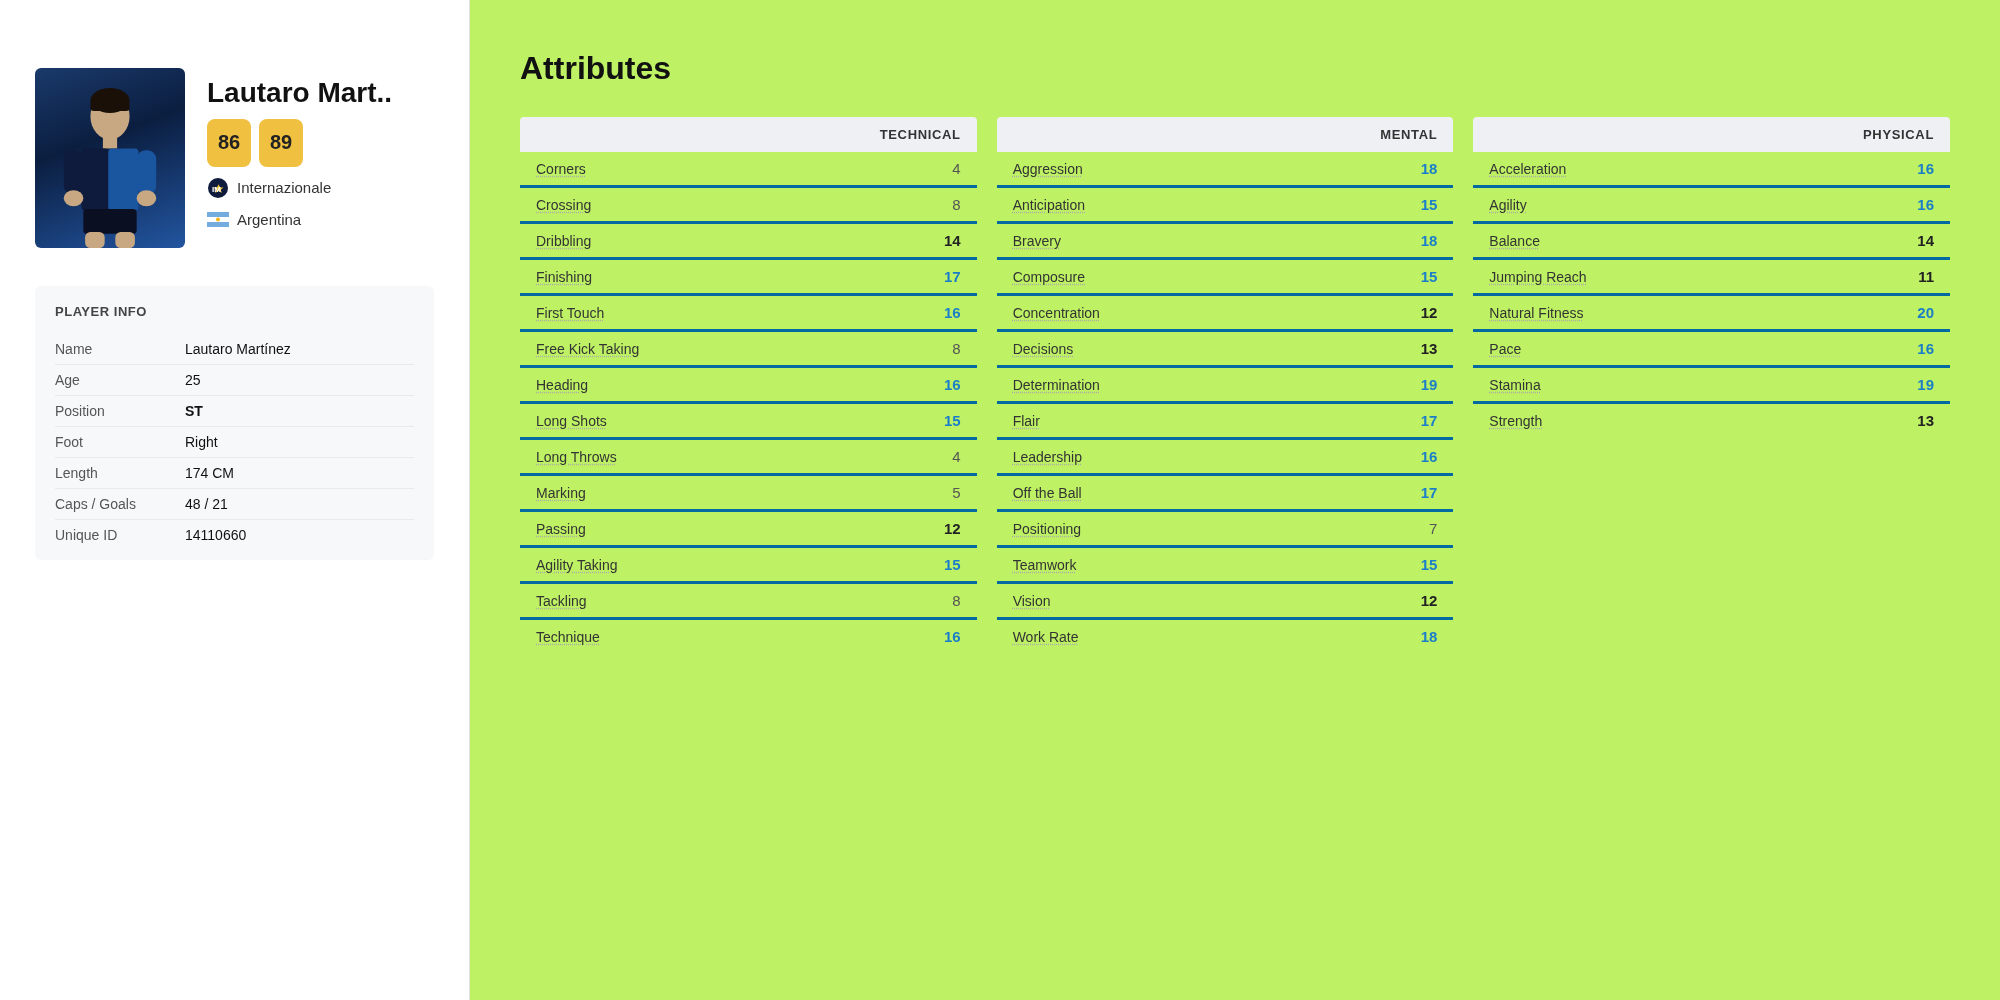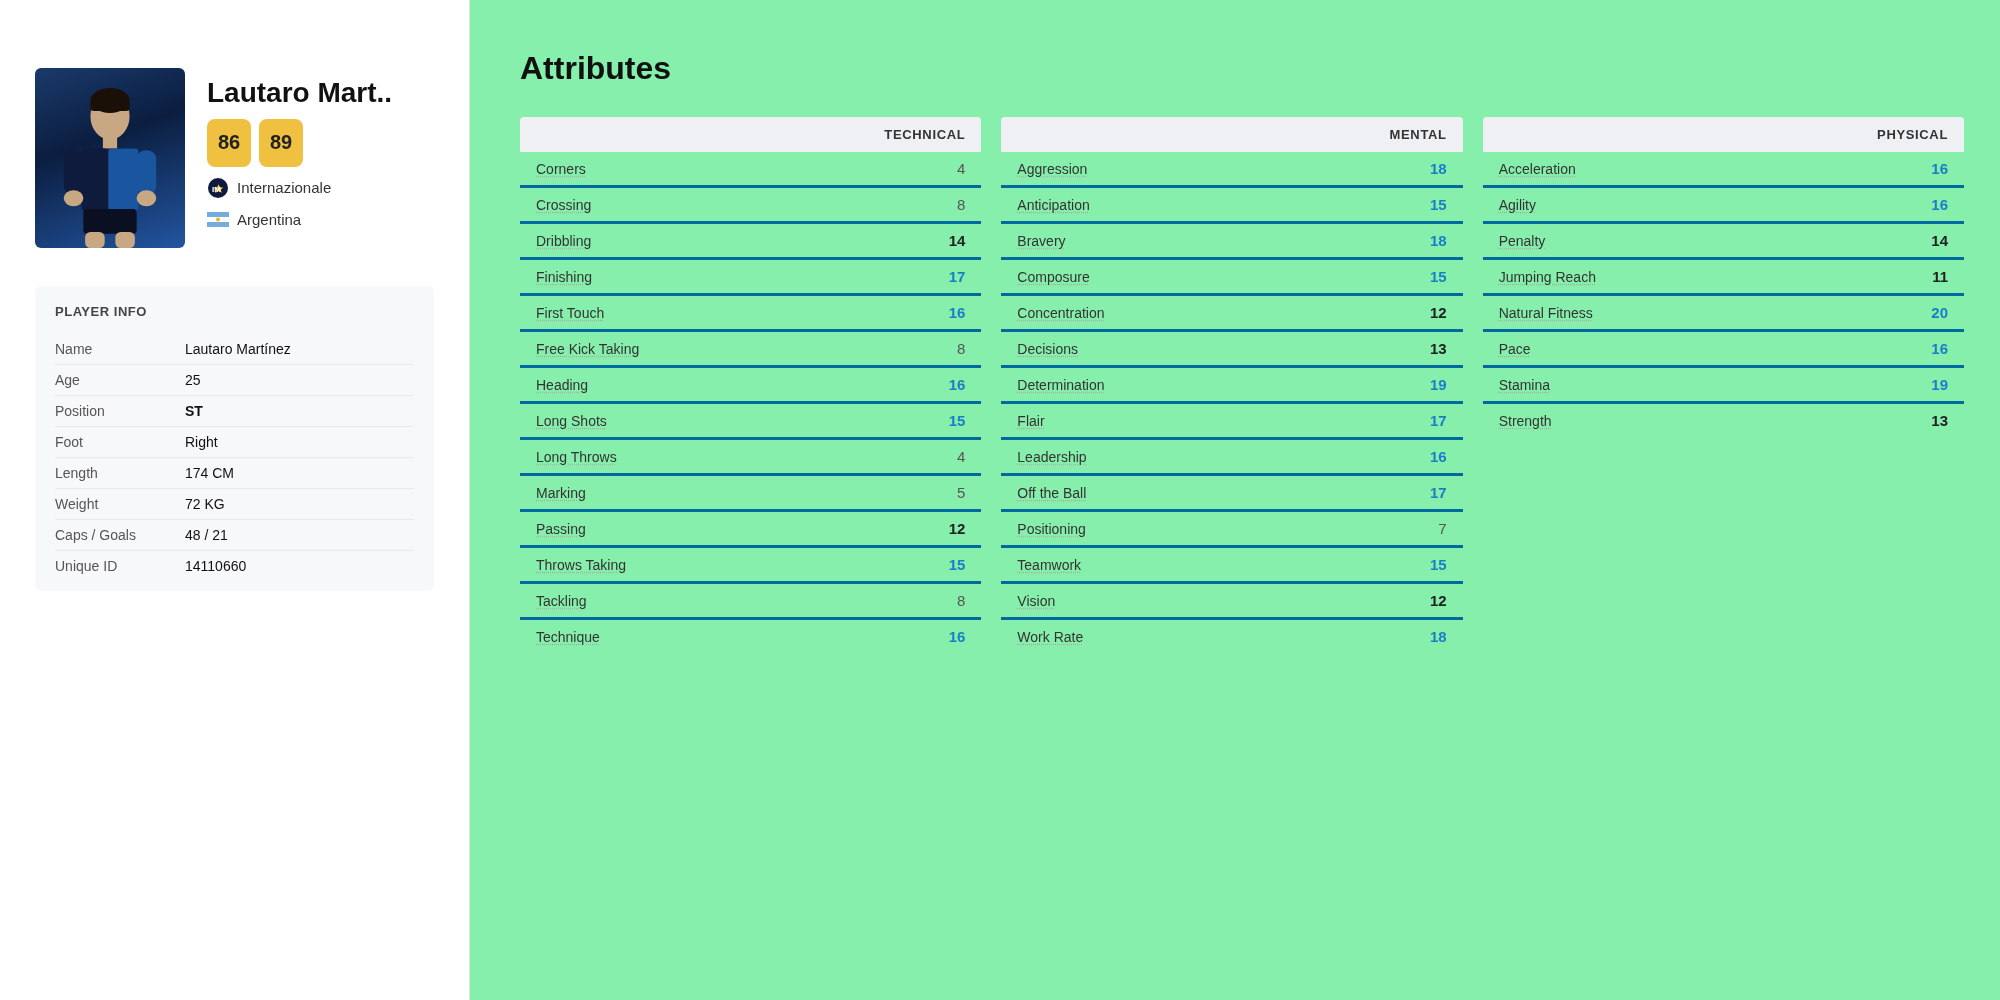--- a/index.html
+++ b/index.html
@@ -124,22 +124,22 @@
     .info-value {
       color: #111;
       font-size: 14px;
       font-weight: 400;
     }
     .info-value.bold { font-weight: 700; }
 
     
     .right-panel {
       flex: 1;
-      background: #86efac;
-      padding: 50px 36px 40px 50px;
+      background: #bef264;
+      padding: 50px 50px 40px 50px;
       overflow-y: auto;
     }
     .attributes-title {
       font-size: 32px;
       font-weight: 700;
       color: #111;
       margin-bottom: 30px;
     }
     .attributes-grid {
       display: grid;
@@ -273,24 +273,20 @@
           </div>
           <div class="info-row">
             <div class="info-label">Foot</div>
             <div class="info-value">Right</div>
           </div>
           <div class="info-row">
             <div class="info-label">Length</div>
             <div class="info-value">174 CM</div>
           </div>
           <div class="info-row">
-            <div class="info-label">Weight</div>
-            <div class="info-value">72 KG</div>
-          </div>
-          <div class="info-row">
             <div class="info-label">Caps / Goals</div>
             <div class="info-value">48 / 21</div>
           </div>
           <div class="info-row">
             <div class="info-label">Unique ID</div>
             <div class="info-value">14110660</div>
           </div>
         </div>
     </div>
   </div>
@@ -338,21 +334,21 @@
           </div>
           <div class="attr-row">
             <span class="attr-name">Marking</span>
             <span class="attr-value normal">5</span>
           </div>
           <div class="attr-row">
             <span class="attr-name">Passing</span>
             <span class="attr-value">12</span>
           </div>
           <div class="attr-row">
-            <span class="attr-name">Throws Taking</span>
+            <span class="attr-name">Agility Taking</span>
             <span class="attr-value blue">15</span>
           </div>
           <div class="attr-row">
             <span class="attr-name">Tackling</span>
             <span class="attr-value normal">8</span>
           </div>
           <div class="attr-row">
             <span class="attr-name">Technique</span>
             <span class="attr-value blue">16</span>
           </div>
@@ -420,21 +416,21 @@
           <div class="attr-column-header">PHYSICAL</div>
           <div class="attr-row">
             <span class="attr-name">Acceleration</span>
             <span class="attr-value blue">16</span>
           </div>
           <div class="attr-row">
             <span class="attr-name">Agility</span>
             <span class="attr-value blue">16</span>
           </div>
           <div class="attr-row">
-            <span class="attr-name">Penalty</span>
+            <span class="attr-name">Balance</span>
             <span class="attr-value">14</span>
           </div>
           <div class="attr-row">
             <span class="attr-name">Jumping Reach</span>
             <span class="attr-value">11</span>
           </div>
           <div class="attr-row">
             <span class="attr-name">Natural Fitness</span>
             <span class="attr-value blue">20</span>
           </div>

